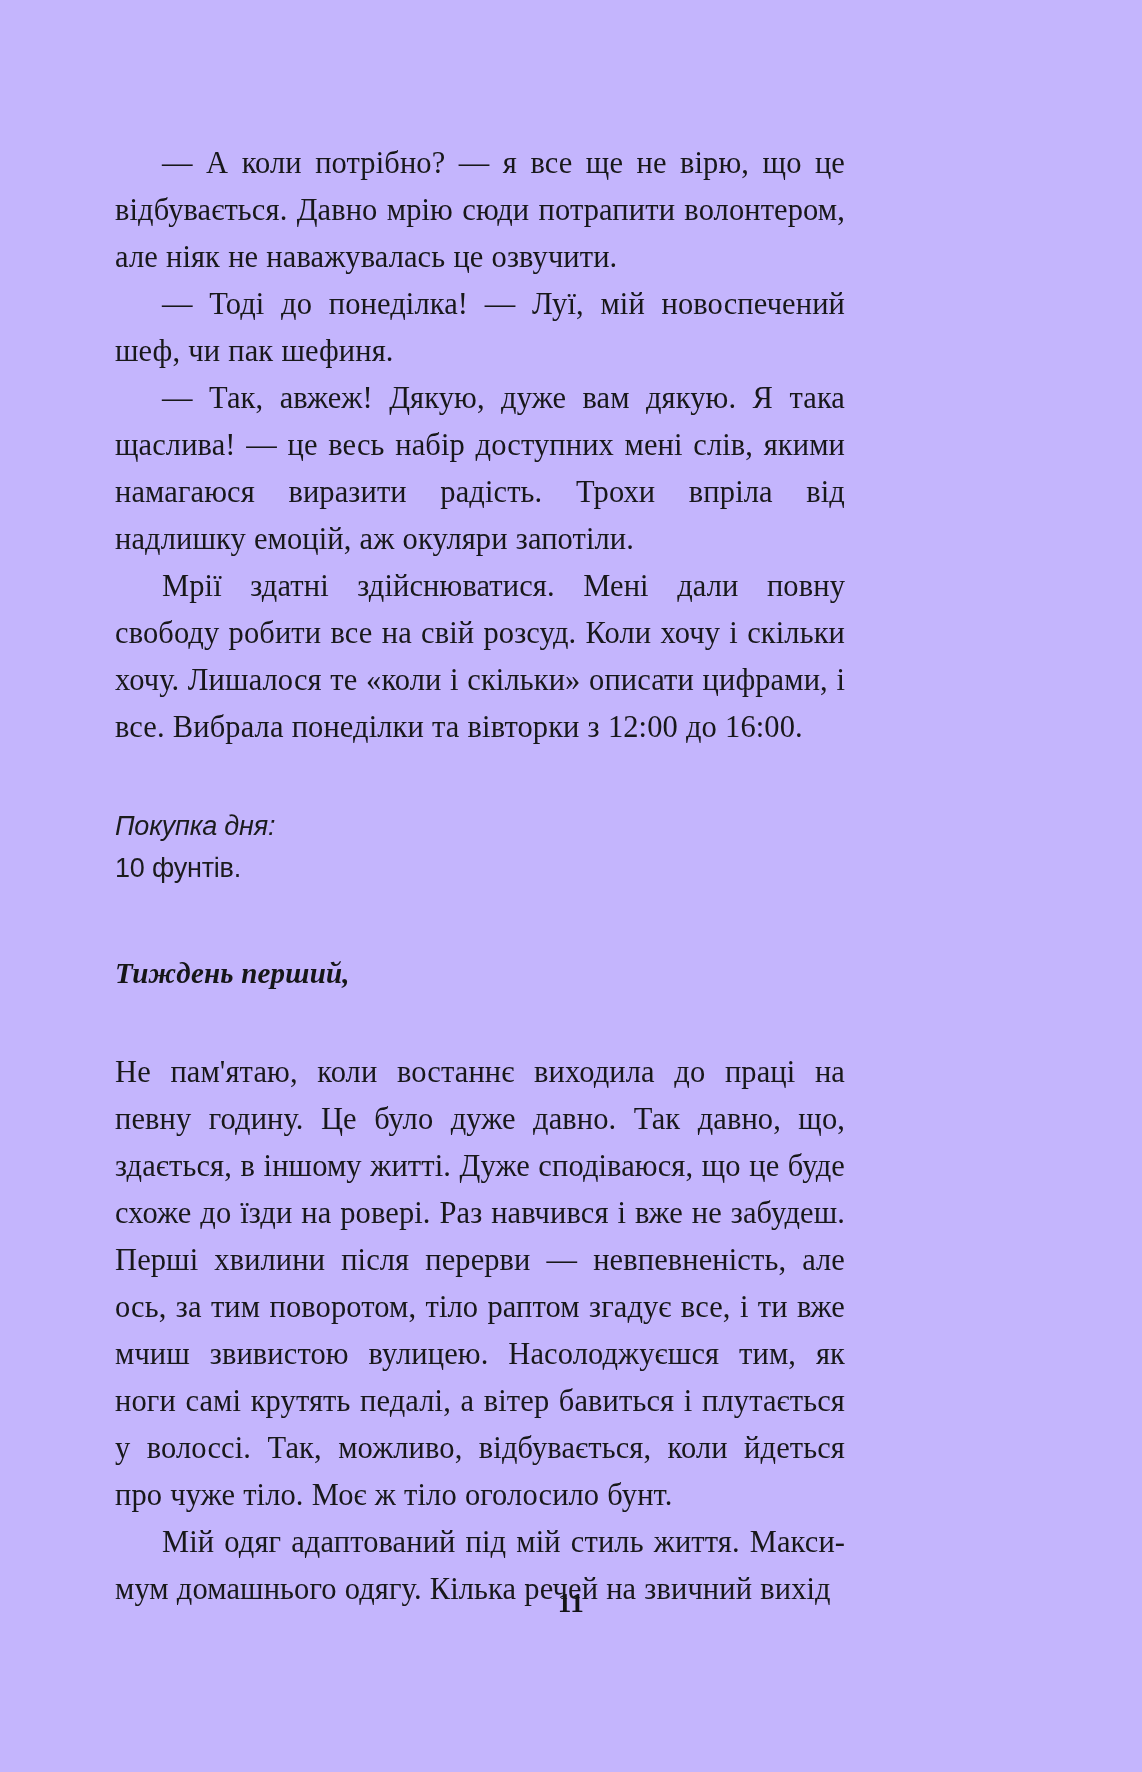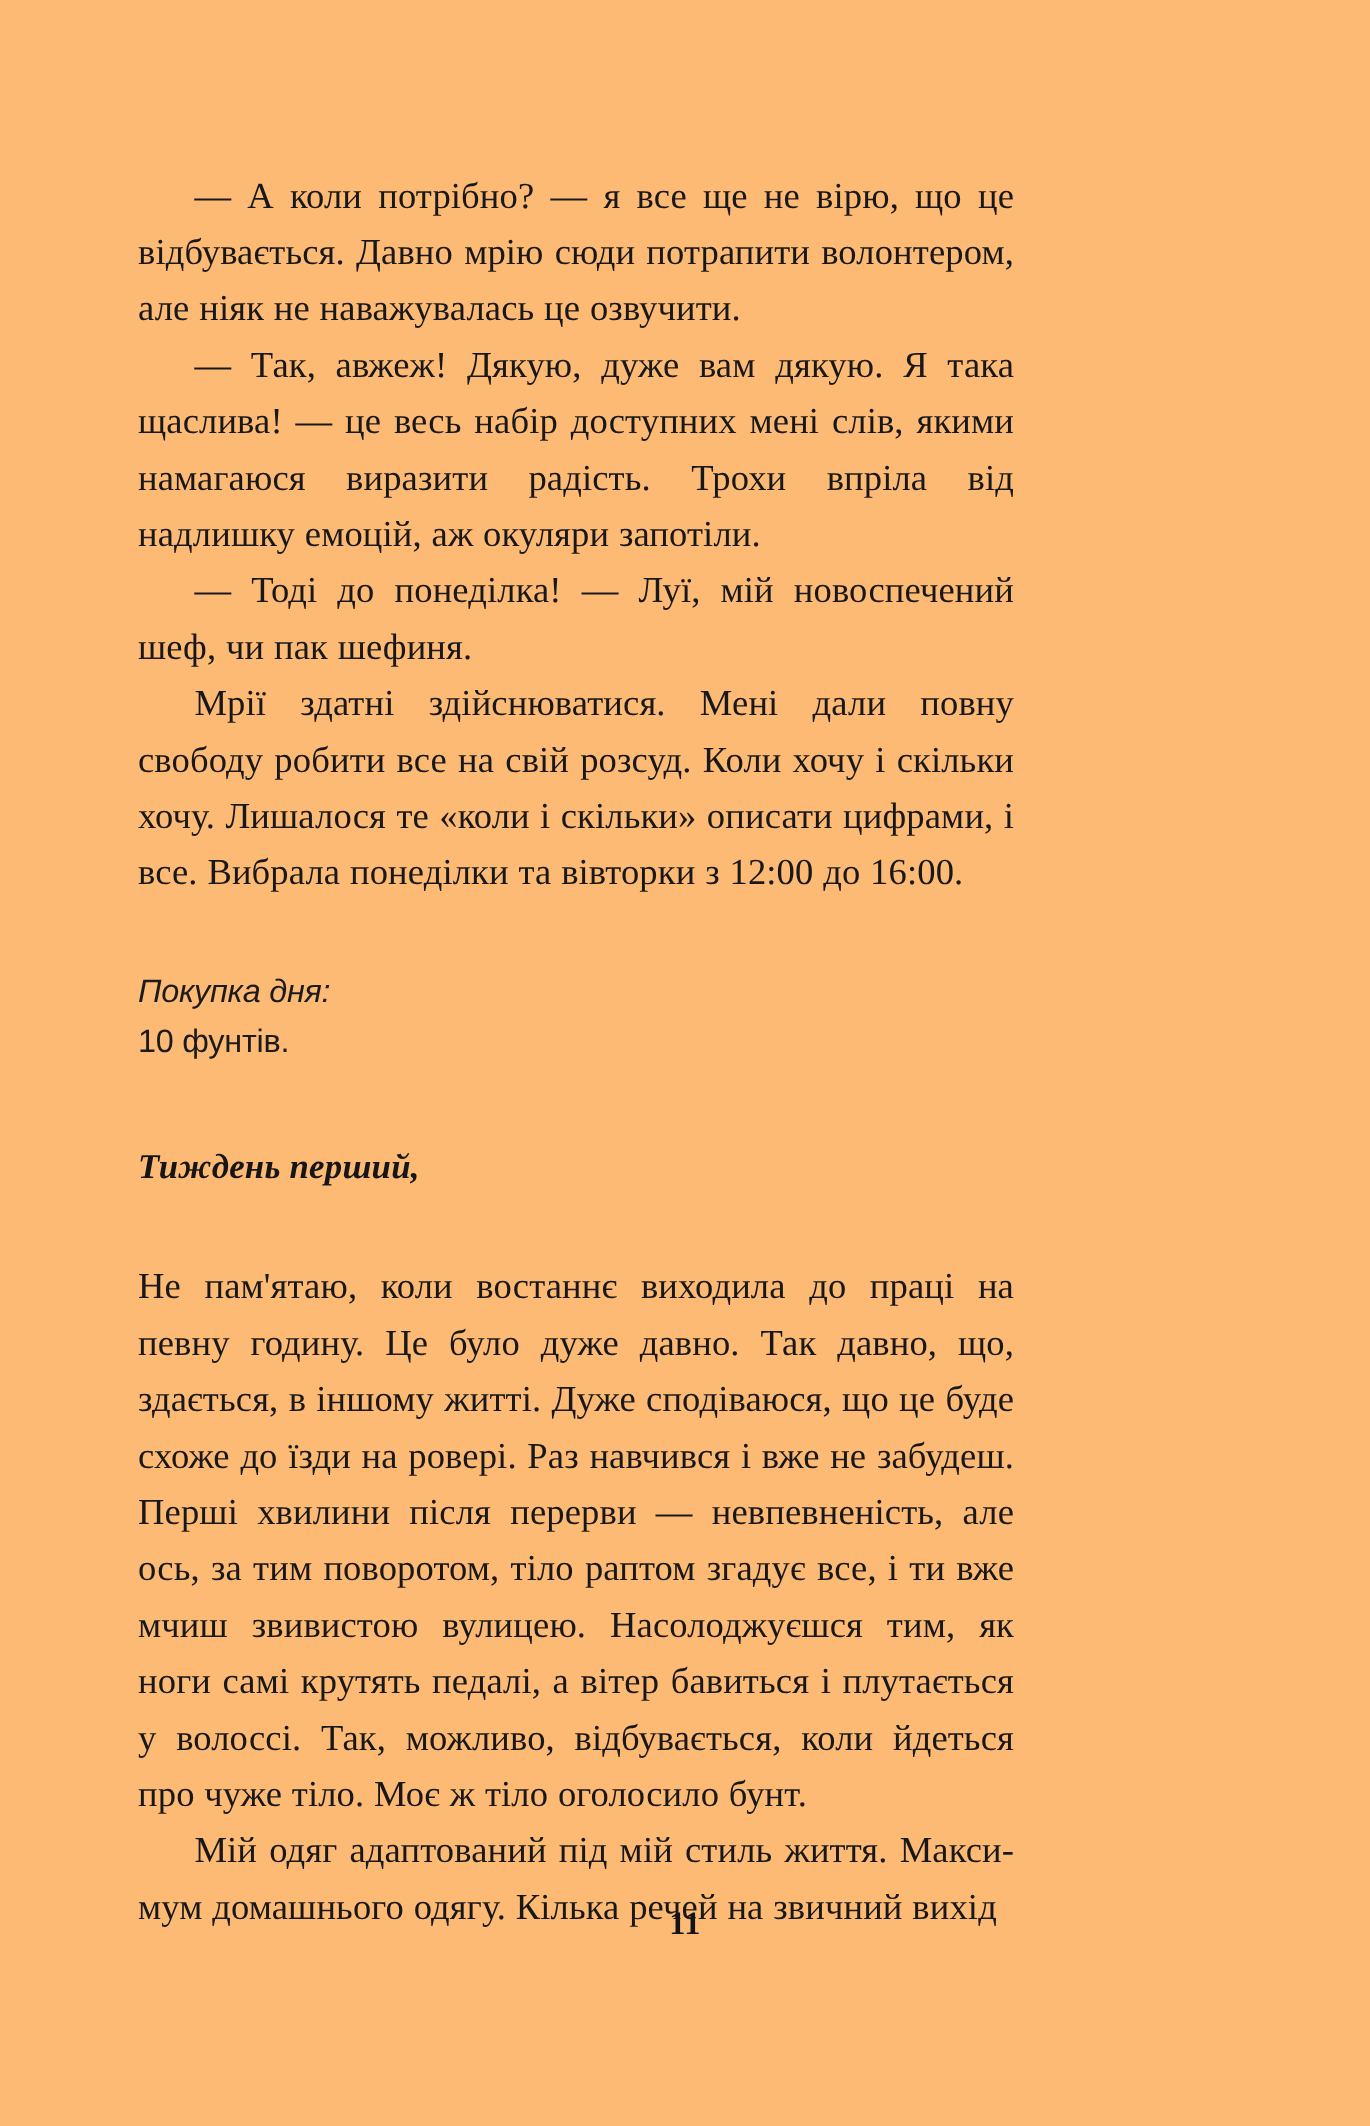--- a/index.html
+++ b/index.html
@@ -6,21 +6,21 @@
   html, body {
     margin: 0;
     padding: 0;
     background: #ffffff;
   }
   .page {
     position: relative;
     width: 1142px;
     height: 1772px;
     margin: 0 auto;
-    background: #fdba74;
+    background: #c4b5fd;
     overflow: hidden;
     box-sizing: border-box;
   }
 
   .text-column {
     position: absolute;
     left: 115px;
     top: 140px;
     width: 730px;
   }
@@ -91,22 +91,22 @@
   }
 </style>
 </head>
 <body>
 
 <div class="page">
 
   <div class="text-column">
 
     <p class="body-par">— А коли потрібно? — я все ще не вірю, що це відбува­ється. Давно мрію сюди потрапити волонтером, але ніяк не наважувалась це озвучити.</p>
+    <p class="body-par">— Тоді до понеділка! — Луї, мій новоспечений шеф, чи пак шефиня.</p>
     <p class="body-par">— Так, авжеж! Дякую, дуже вам дякую. Я така щасли­ва! — це весь набір доступних мені слів, якими намагаю­ся виразити радість. Трохи впріла від надлишку емоцій, аж окуляри запотіли.</p>
-    <p class="body-par">— Тоді до понеділка! — Луї, мій новоспечений шеф, чи пак шефиня.</p>
     <p class="body-par">Мрії здатні здійснюватися. Мені дали повну свободу робити все на свій розсуд. Коли хочу і скільки хочу. Ли­шалося те «коли і скільки» описати цифрами, і все. Ви­брала понеділки та вівторки з 12:00 до 16:00.</p>
 
     <div class="note-block">
       <p class="note-line italic">Покупка дня:</p>
       <p class="note-line">10 фунтів.</p>
     </div>
 
     <div class="week-heading">
       <span class="line">Тиждень перший,</span>
     </div>

